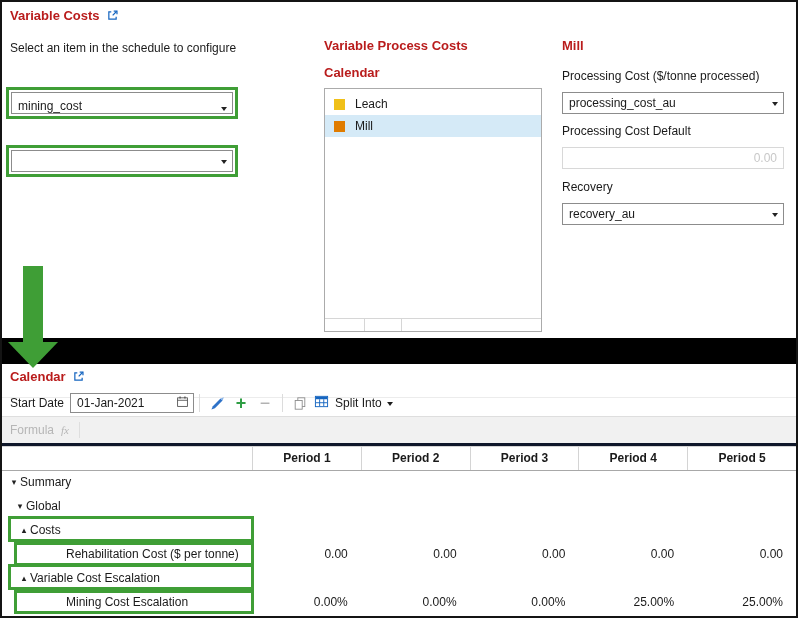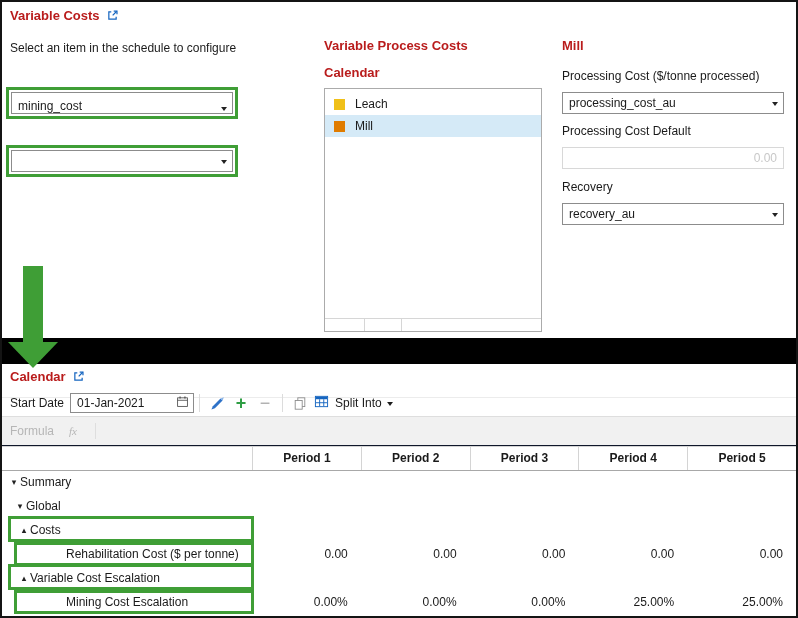--- a/index.html
+++ b/index.html
@@ -38,21 +38,21 @@
   .toolbar { position: absolute; left: 0; top: 26px; width: 100%; height: 26px; display: flex; align-items: center; }
   .datefield { display: flex; align-items: center; width: 124px; height: 20px; border: 1px solid #8c8c8c; padding: 0 4px 0 6px; margin-left: 6px; gap: 7px; background: #fff; cursor: text; }
   .datefield .dtext { flex: 1; font-size: 12px; white-space: nowrap; }
   .tsep { width: 1px; height: 18px; background: #dcdcdc; margin: 0 5px; }
   .tbtn { width: 24px; height: 24px; display: flex; align-items: center; justify-content: center; cursor: pointer; }
   .plus { color: #2f9e44; font-size: 18px; font-weight: 700; line-height: 1; }
   .minus { color: #a9a9a9; font-size: 18px; line-height: 1; }
   .split-btn { display: flex; align-items: center; gap: 6px; cursor: pointer; margin-left: 2px; }
   .split-btn .caret { font-size: 8px; transform: scaleX(1.5); }
   .formula { position: absolute; left: 0; top: 52px; width: 100%; height: 30px; background: #f1f1f1;
-    border-top: 1px solid #dedede; border-bottom: 1px solid #0f172a; display: flex; align-items: center; color: #b6b6b6; gap: 8px; }
+    border-top: 1px solid #dedede; border-bottom: 3px solid #0f172a; display: flex; align-items: center; color: #b6b6b6; }
   .formula .flabel { margin-left: 8px; }
   .formula .fx { font-family: "Liberation Serif", serif; font-style: italic; margin: 0 10px 0 7px; font-size: 11px; }
   .formula .fsep { width: 1px; height: 16px; background: #dedede; }
   .ghead { position: absolute; left: 0; top: 82px; width: 100%; height: 25px; display: flex;
     border-top: 1px solid #d4d4d4; border-bottom: 1px solid #a8a8a8; background: #fff; }
   .ghead .gh0 { width: 250px; }
   .ghead .ghc { flex: 1; border-left: 1px solid #d4d4d4; font-weight: 700; text-align: center; line-height: 23px; cursor: pointer; }
   .trow { position: absolute; left: 0; width: 100%; height: 24px; display: flex; align-items: center; }
   .tlabel { width: 250px; display: flex; align-items: center; height: 100%; }
   .tri { width: 12px; font-size: 9px; color: #222; text-align: center; cursor: pointer; flex: 0 0 auto; }

